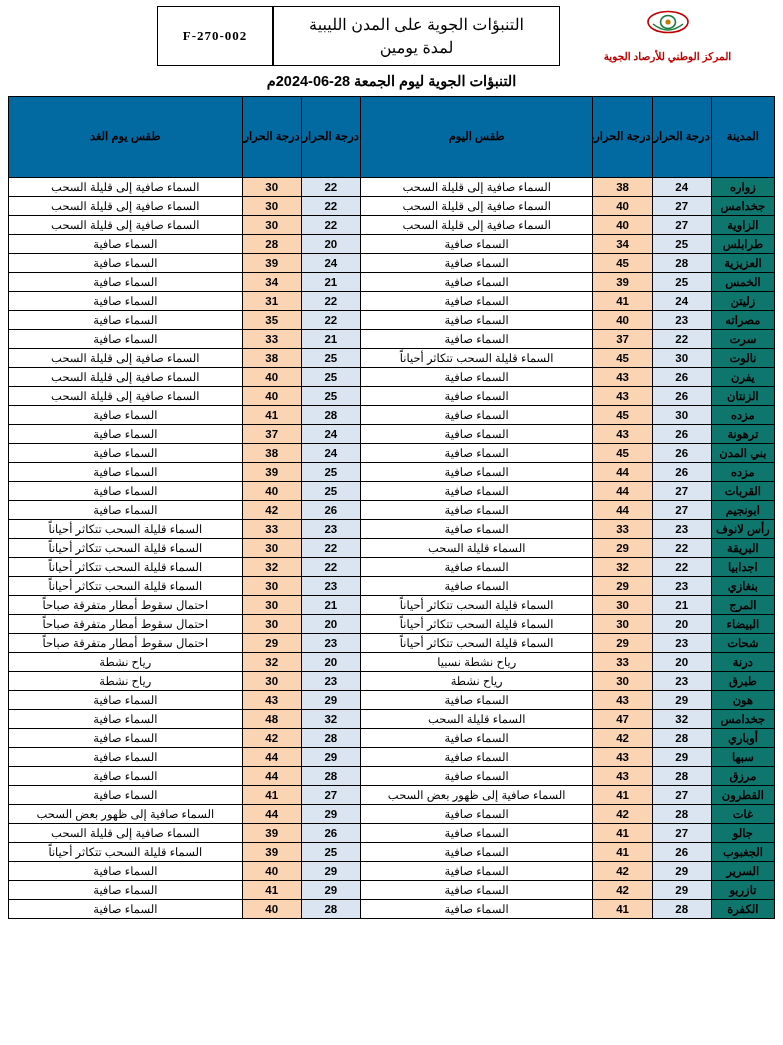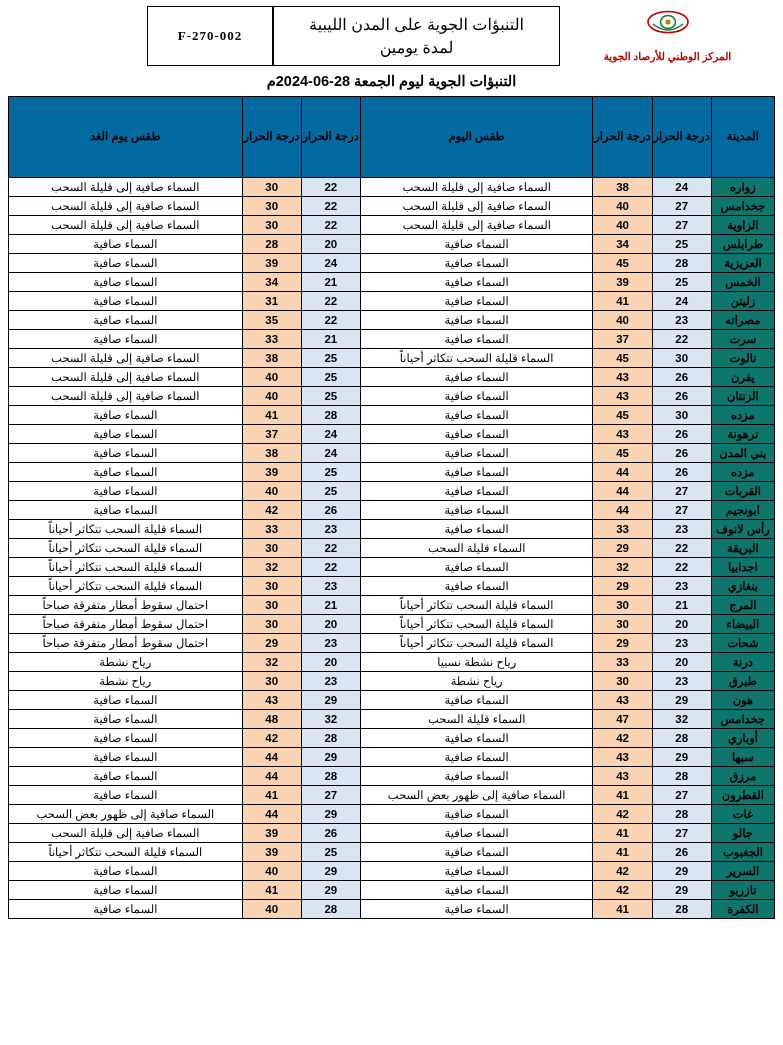--- a/index.html
+++ b/index.html
@@ -161,21 +161,21 @@
       </div>
       <div class="logo-text">المركز الوطني للأرصاد الجوية</div>
     </div>
 
     <div class="hdr-title">
       <div>التنبؤات الجوية على المدن الليبية</div>
       <div>لمدة يومين</div>
     </div>
 
     <div class="hdr-code">
-      <div class="hdr-box" style="width:126px;">F-270-002</div>
+      <div class="hdr-box" style="width:116px;">F-270-002</div>
       <div style="flex:1 1 auto;"></div>
     </div>
   </div>
 
   <div class="main-title">التنبؤات الجوية ليوم الجمعة 28-06-2024م</div>
 
   <table class="forecast">
     <colgroup>
       <col class="col-city">
       <col class="col-min">

